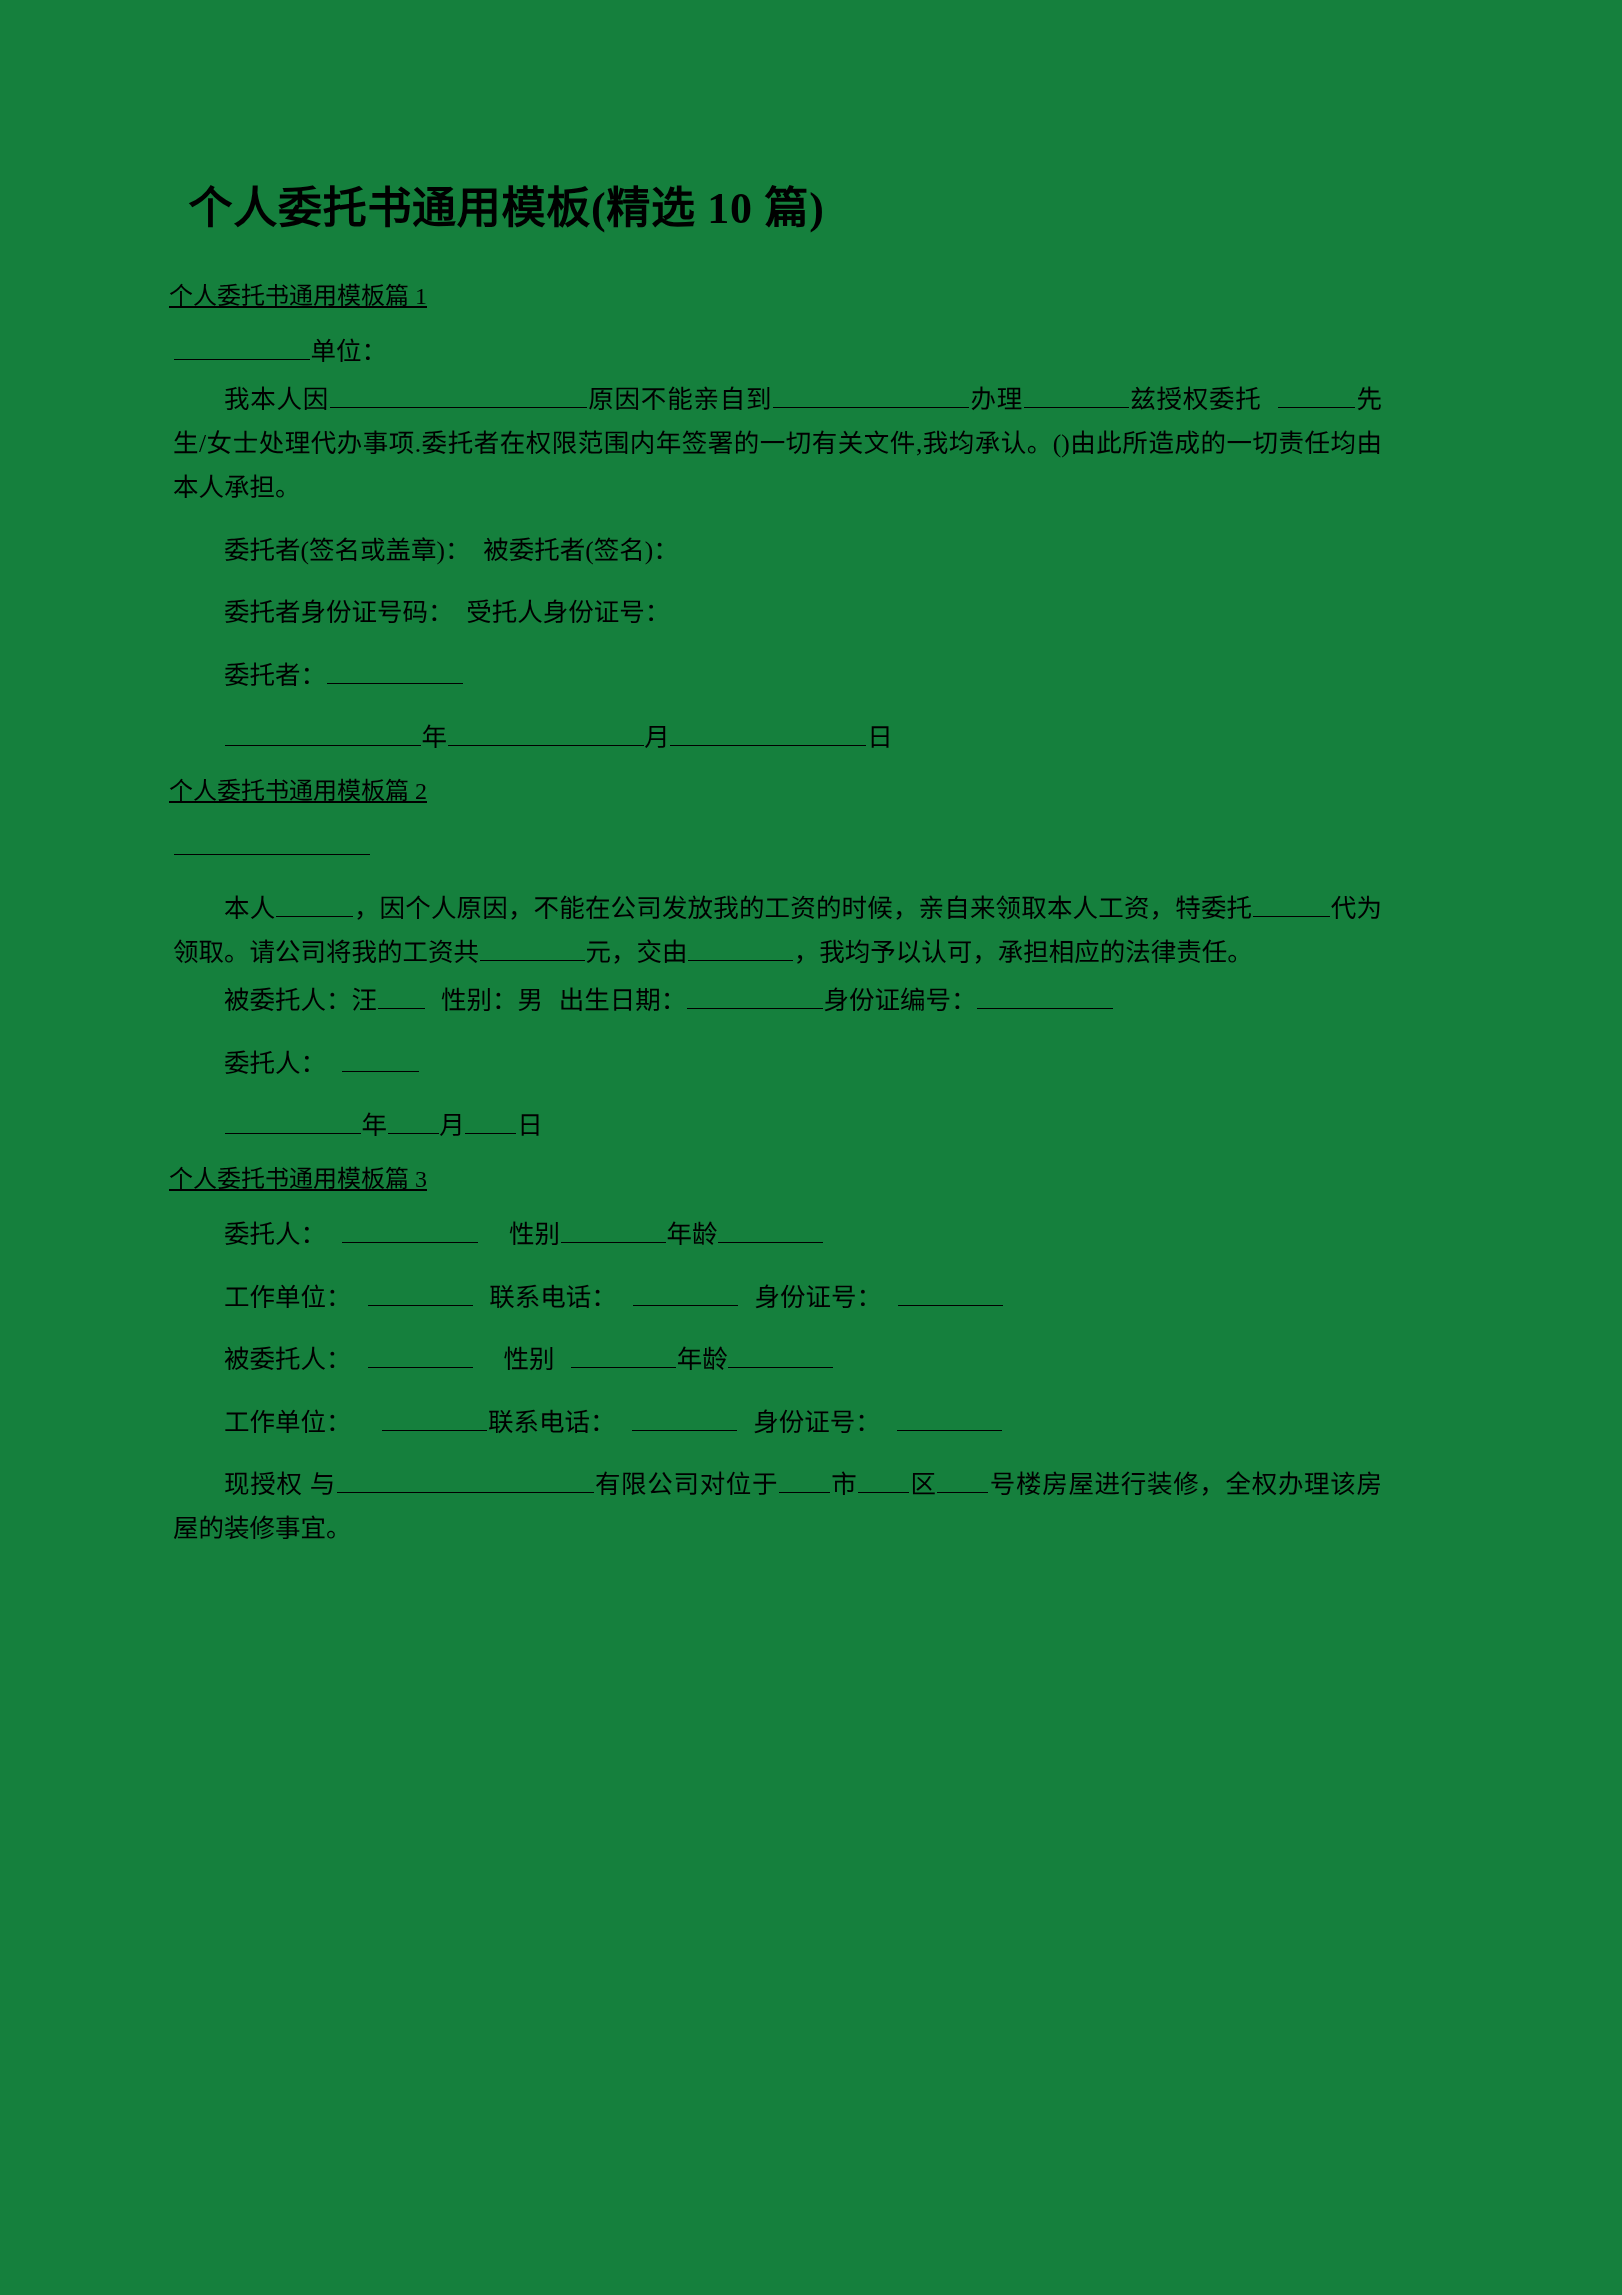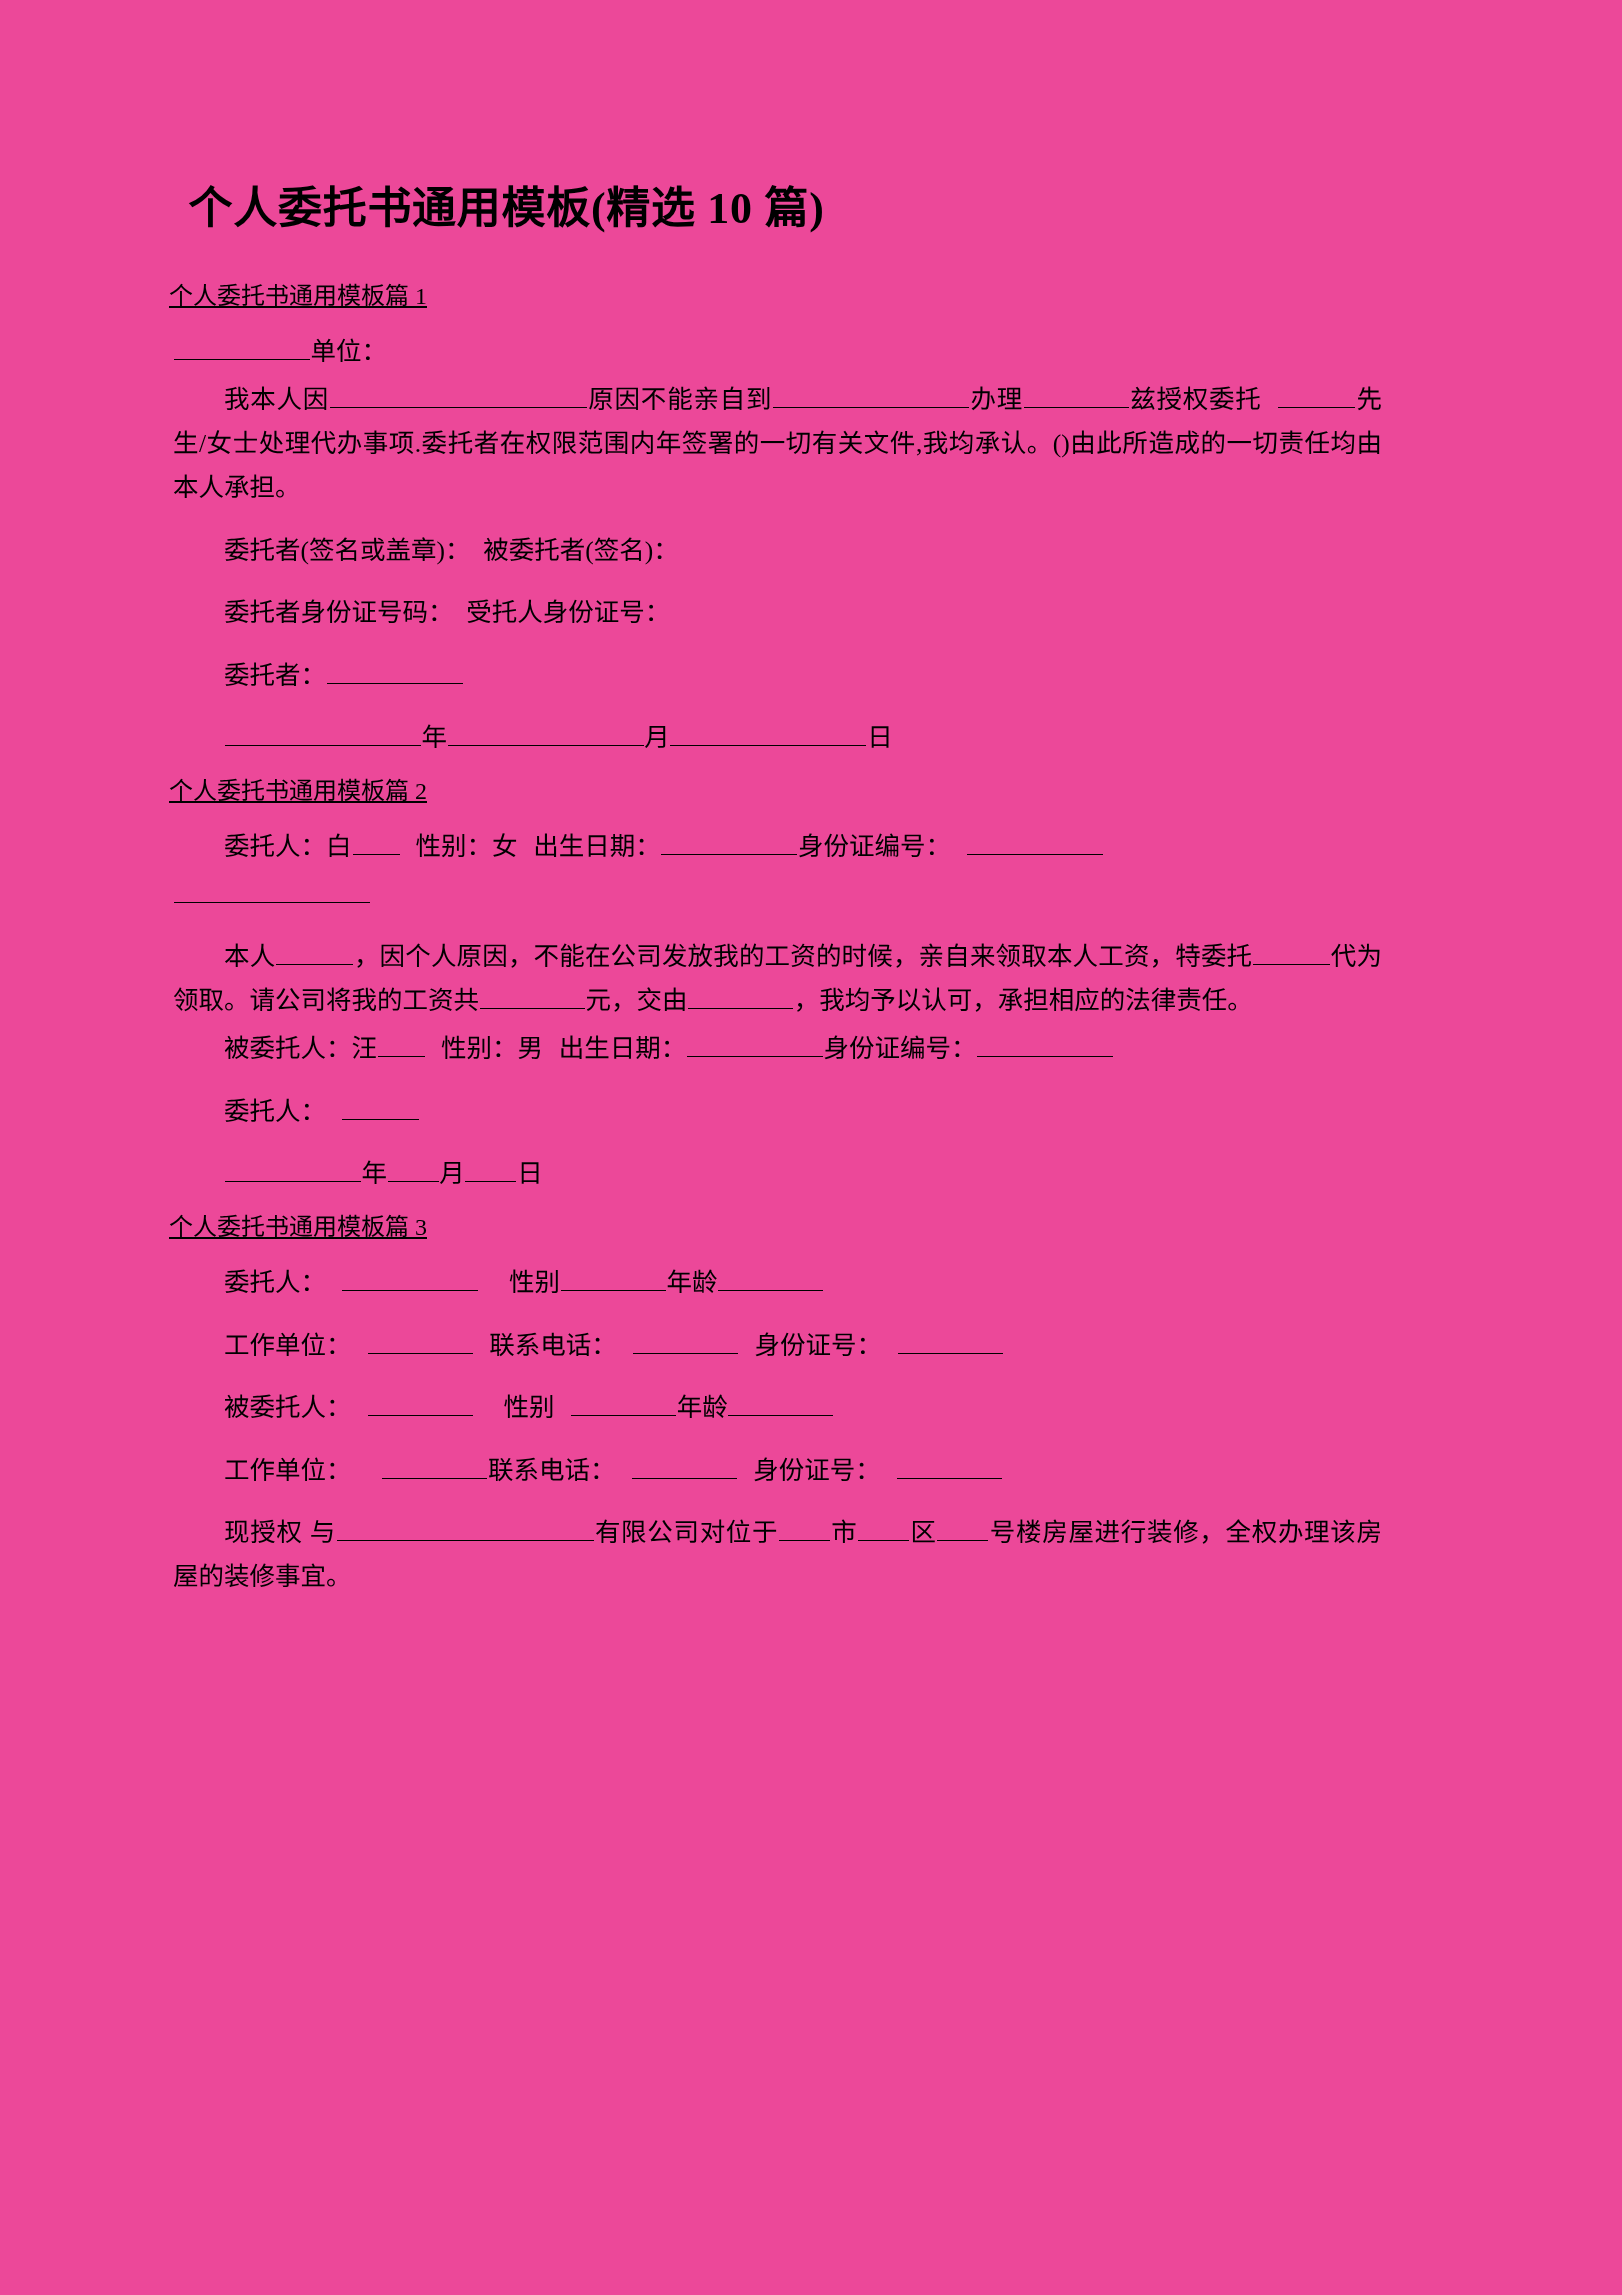--- a/index.html
+++ b/index.html
@@ -5,21 +5,21 @@
 <style>
   html, body {
     margin: 0;
     padding: 0;
     background: #ffffff;
   }
   .page {
     position: relative;
     width: 1623px;
     height: 2295px;
-    background: #ec4899;
+    background: #15803d;
     box-sizing: border-box;
     overflow: hidden;
     font-family: "Liberation Serif", "DejaVu Serif", serif;
     color: #000000;
   }
   .content {
     position: absolute;
     left: 169px;
     top: 0;
     width: 1217px;
@@ -121,21 +121,20 @@
     <p class="para"><span>委托者：</span><span class="blank b-xl"></span></p>
 
     <div class="gap-sm"></div>
     <p class="para"><span class="blank b-xxl"></span><span>年</span><span class="blank b-xxl"></span><span>月</span><span class="blank b-xxl"></span><span>日</span></p>
 
     <div class="gap-md"></div>
 
     <div class="sec-head">个人委托书通用模板篇 2</div>
     <div class="gap-lg"></div>
 
-    <p class="para"><span>委托人：白</span><span class="val-blank"></span><span class="sp"></span><span>性别：女</span><span class="sp"></span><span>出生日期：</span><span class="blank b-xl"></span><span>身份证编号：</span><span class="sp"></span><span class="blank b-xl"></span></p>
 
     <p class="para noindent"><span class="blank b-xxl"></span></p>
 
     <div class="gap-sm"></div>
     <p class="para"><span>本人</span><span class="blank b-m"></span><span>，因个人原因，不能在公司发放我的工资的时候，亲自来领取本人工资，特委托</span><span class="blank b-m"></span><span>代为领取。请公司将我的工资共</span><span class="blank b-l"></span><span>元，交由</span><span class="blank b-l"></span><span>，我均予以认可，承担相应的法律责任。</span></p>
 
     <p class="para"><span>被委托人：汪</span><span class="val-blank"></span><span class="sp"></span><span>性别：男</span><span class="sp"></span><span>出生日期：</span><span class="blank b-xl"></span><span>身份证编号：</span><span class="blank b-xl"></span></p>
 
     <div class="gap-sm"></div>
     <p class="para"><span>委托人：</span><span class="sp"></span><span class="blank b-m"></span></p>

